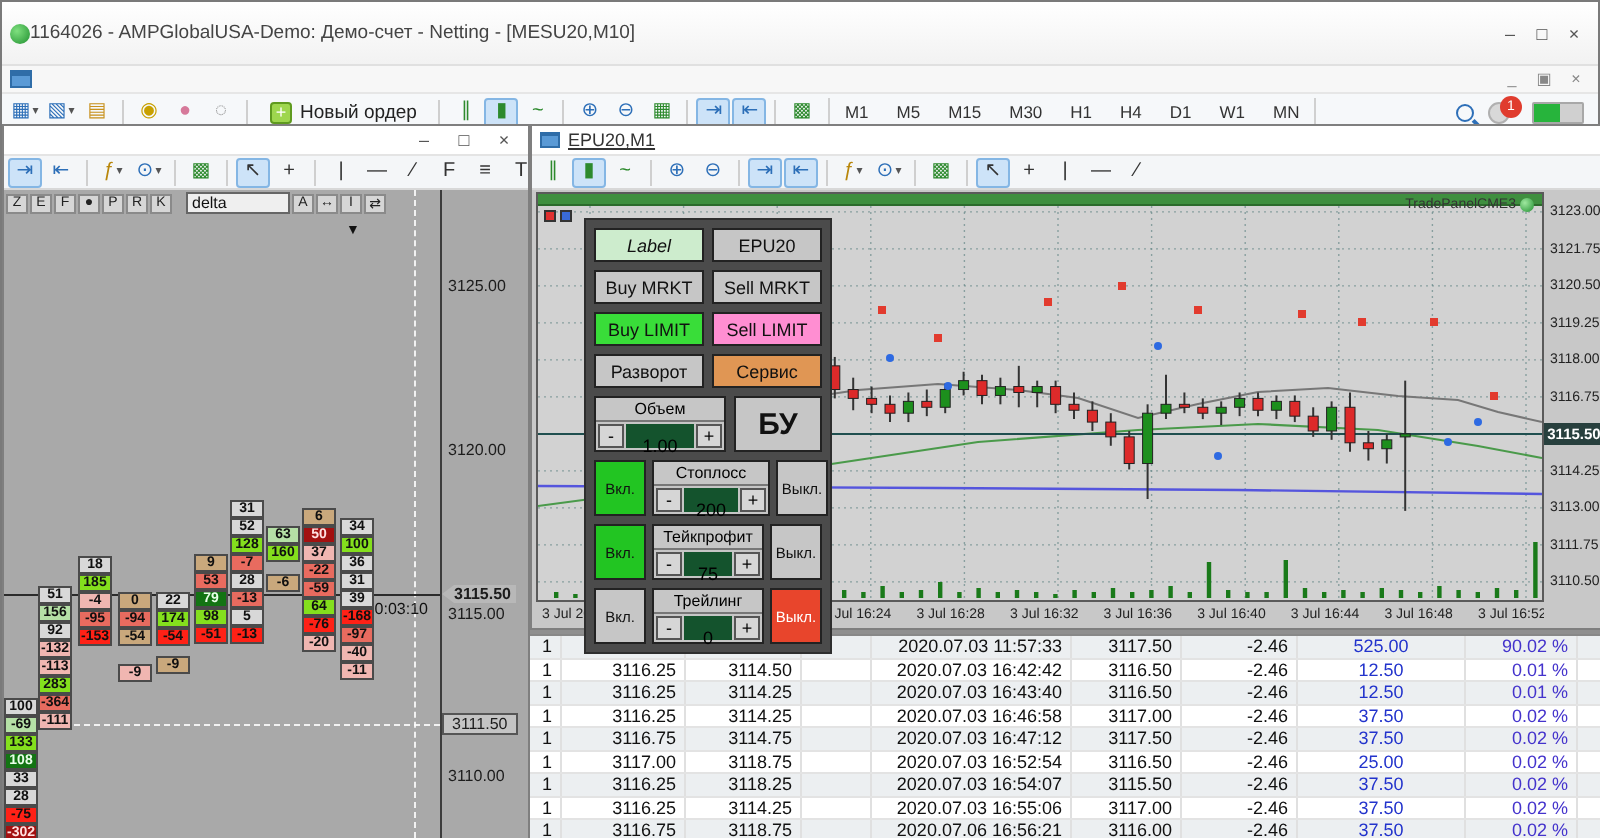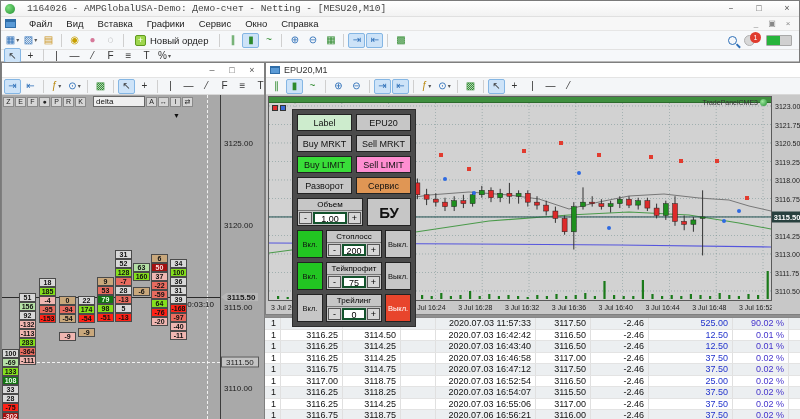--- a/index.html
+++ b/index.html
@@ -1,20 +1,20 @@
 <!DOCTYPE html>
 <html><head>
 <meta charset="utf-8">
 <style>
   * { margin:0; padding:0; box-sizing:border-box; }
   html,body { width:800px; height:419px; overflow:hidden; font-family:"Liberation Sans",sans-serif; background:#9a9a9a; }
   #app { position:relative; width:800px; height:419px; background:#9a9a9a; border:1px solid #7a7a7a; }
 
   
-  #titlebar { height:16px; background:linear-gradient(#ffffff,#f2f2f2); display:flex; align-items:center; padding:0 4px; gap:12px; border-bottom:1px solid #e0e0e0;font-family:Liberation Mono, monospace;}
+  #titlebar { height:32px; background:linear-gradient(#ffffff,#f2f2f2); display:flex; align-items:center; padding:0 4px; gap:0; border-bottom:1px solid #e0e0e0;}
   .app-ico { width:10px; height:10px; border-radius:50%; background:radial-gradient(circle at 35% 35%, #7fe07f, #1f8f2f); flex:0 0 auto;}
   #titlebar .ttl { font-size:9.5px; color:#444; white-space:nowrap; overflow:hidden;}
   #titlebar .sp { flex:1; }
   .winbtn { width:16px; height:12px; font-size:9px; color:#555; display:inline-flex; align-items:center; justify-content:center; }
 
   #menubar { height:14px; background:#f7f7f7; display:flex; align-items:center; padding:0 4px; gap:2px; border-bottom:1px solid #e6e6e6;}
   .menu-ico { width:11px; height:9px; background:#5a9ad6; border:1px solid #2f6da8; border-top:3px solid #2f6da8; margin-right:4px;}
   .menu-item { font-size:9.5px; color:#222; padding:1px 7px; }
   #menubar .sp { flex:1; }
   .childbtn { width:14px; height:10px; font-size:8px; color:#888; display:inline-flex; align-items:center; justify-content:center;}
@@ -38,21 +38,21 @@
   .badge { position:absolute; top:-4px; left:5px; min-width:11px; height:11px; border-radius:6px; background:#e03c2e; color:#fff; font-size:7px; line-height:11px; text-align:center; padding:0 2px;}
   .toggle { width:26px; height:11px; background:#d0d0d0; border:1px solid #a8a8a8; border-radius:1px; position:relative; margin-right:4px;}
   .toggle .knob { position:absolute; left:0; top:0; width:13px; height:9px; background:#27b43c; }
 
   
   #client { position:absolute; left:0; top:61px; width:800px; height:358px; background:#8f8f8f; }
   .childwin { position:absolute; border:1px solid #7f7f7f; background:#c8c8c8; }
   #leftwin { left:0; top:0; width:264px; height:358px; }
   #rightwin { left:264px; top:0; width:536px; height:253px; }
   .cw-title { height:15px; background:#fff; display:flex; align-items:center; padding:0 4px; gap:4px; border-bottom:1px solid #e4e4e4;}
-  .cw-title .t { font-size:9px; color:#333; }
+  .cw-title .t { font-size:9px; color:#333;text-decoration:underline; }
   .cw-title .sp { flex:1; }
   .cw-ico { width:10px; height:8px; background:#5a9ad6; border:1px solid #2f6da8; border-top:2px solid #2f6da8;}
   .cw-toolbar { height:17px; background:#f4f6f8; display:flex; align-items:center; padding:0 2px; gap:1px; border-bottom:1px solid #d8d8d8;}
 
   
   #lchart { position:absolute; left:0; top:32px; right:0; bottom:0; background:#a9a9a9; overflow:hidden;}
   #lminibar { position:absolute; left:1px; top:1px; display:flex; gap:1px; align-items:center; z-index:4;}
   .mini { width:11px; height:10px; background:#d6d6d6; border:1px solid #8a8a8a; font-size:7px; color:#222; display:inline-flex; align-items:center; justify-content:center;}
   #deltacombo { display:flex; align-items:center; margin-left:6px; gap:1px;}
   #deltacombo .val { width:52px; height:11px; background:#efefef; border:1px solid #666; font-size:8px; padding:0 2px; color:#111;}
@@ -80,71 +80,62 @@
   #tp-label .dot { width:7px; height:7px; border-radius:50%; background:radial-gradient(circle at 35% 35%,#9fe89f,#1f8f2f);}
   .rax { position:absolute; left:509px; font-size:7px; color:#222; transform:translateY(-50%); }
   #rax-cur { position:absolute; left:506px; width:30px; height:11px; background:#28403e; color:#fff; font-size:7.5px; font-weight:bold; text-align:center; line-height:11px; transform:translateY(-50%); z-index:3;}
   #timeaxis { position:absolute; left:2px; top:240px; width:504px; height:12px; overflow:hidden;}
   .tax { position:absolute; font-size:7px; color:#222; white-space:nowrap;}
 
   
   #tpanel { position:absolute; left:26px; top:46px; width:124px; background:#4b4b4b; border:1px solid #2e2e2e; padding:4px; display:flex; flex-direction:column; gap:4px; z-index:6;}
   .tp-grid2 { display:grid; grid-template-columns:1fr 1fr; gap:4px;}
   .tp-btn { height:17px; font-size:9px; color:#111; background:#c6c6c6; border:1px solid #222; display:flex; align-items:center; justify-content:center; white-space:nowrap;}
-  .tp-label { background:#cdeccd; }
+  .tp-label { background:#cdeccd;font-style:italic; }
   .tp-buylimit { background:#39dd39; }
   .tp-selllimit { background:#ff8ed2; }
   .tp-close { background:#e09654; }
   .tp-volrow { display:grid; grid-template-columns:1fr 44px; gap:4px;}
   .tp-volbox { border:1px solid #222; background:#c6c6c6; }
   .tp-volbox .hd { font-size:8px; text-align:center; border-bottom:1px solid #777; padding:1px 0;}
   .stepper { display:grid; grid-template-columns:13px 1fr 13px; align-items:center; gap:1px; padding:1px;}
   .stepper .pm { height:12px; background:#d6d6d6; border:1px solid #555; font-size:9px; line-height:10px; text-align:center;}
-  .stepper .v { height:12px; background:#fff; border:2px solid #14532d; font-size:9px; text-align:center; line-height:11px;}
+  .stepper .v { height:12px; background:#fff; border:6px solid #14532d; font-size:9px; text-align:center; line-height:11px;}
   .tp-bu { font-size:15px; font-weight:bold; height:auto;}
   .tp-srow { display:grid; grid-template-columns:26px 1fr 26px; gap:3px; align-items:stretch;}
   .tp-onoff { border:1px solid #222; background:#c6c6c6; font-size:7.5px; display:flex; align-items:center; justify-content:center; color:#111;}
   .tp-onoff.on { background:#22c522; }
   .tp-onoff.red { background:#e8452c; color:#fff;}
   .tp-mid { border:1px solid #222; background:#c6c6c6;}
   .tp-mid .hd { font-size:8px; text-align:center; padding:1px 0; border-bottom:1px solid #777;}
 
   
   #otable { position:absolute; left:264px; top:255px; width:536px; height:103px; background:#fff; border-top:1px solid #888; overflow:hidden; font-size:9px;}
   .orow { display:flex; height:11.5px; line-height:11.5px; border-bottom:1px solid #e3e3e3;}
   .orow.alt { background:#eceff1; }
   .ocell { padding:0 4px; text-align:right; border-right:1px solid #e0e0e0; overflow:hidden; white-space:nowrap; color:#111;}
-  .ocell.blue { color:#2233cc; }
+  .ocell.blue { color:#2233cc;text-align:center; }
   .ocell.purple { color:#4433cc; }
 </style>
 </head>
 <body>
 
 <div id="app">
 
   <div id="titlebar">
     <span class="app-ico"></span>
     <span class="ttl">1164026 - AMPGlobalUSA-Demo: Демо-счет - Netting - [MESU20,M10]</span>
     <span class="sp"></span>
     <span class="winbtn">–</span>
     <span class="winbtn">□</span>
     <span class="winbtn">×</span>
   </div>
 
   <div id="menubar">
     <span class="menu-ico"></span>
-    <span id="menu-items" style="display:flex;">
-        <span class="menu-item">Файл</span>
-        <span class="menu-item">Вид</span>
-        <span class="menu-item">Вставка</span>
-        <span class="menu-item">Графики</span>
-        <span class="menu-item">Сервис</span>
-        <span class="menu-item">Окно</span>
-        <span class="menu-item">Справка</span>
-      </span>
     <span class="sp"></span>
     <span class="childbtn">_</span>
     <span class="childbtn">▣</span>
     <span class="childbtn">×</span>
   </div>
 
   <div id="toolbar2" class="toolbar">
     <span id="file-icons" style="display:flex;align-items:center;gap:1px;">
         <span class="icon16">▦<span class="dd">▾</span></span>
         <span class="icon16">▧<span class="dd">▾</span></span>
@@ -166,20 +157,31 @@
         <span class="icon16" style="color: rgb(45, 138, 45);">~</span>
         <span class="tsep"></span>
         <span class="icon16">⊕</span>
         <span class="icon16">⊖</span>
         <span class="icon16" style="color: rgb(45, 138, 45);">▦</span>
         <span class="tsep"></span>
         <span class="icon16 act">⇥</span>
         <span class="icon16 act">⇤</span>
         <span class="tsep"></span>
         <span class="icon16" style="color: rgb(45, 138, 45);">▩</span>
+      </span>
+    <span class="tf-group" id="tf-group">
+        <span class="tfbtn">M1</span>
+        <span class="tfbtn">M5</span>
+        <span class="tfbtn">M15</span>
+        <span class="tfbtn">M30</span>
+        <span class="tfbtn">H1</span>
+        <span class="tfbtn">H4</span>
+        <span class="tfbtn">D1</span>
+        <span class="tfbtn">W1</span>
+        <span class="tfbtn">MN</span>
       </span>
     <span style="flex:1;"></span>
     <span class="lens"></span>
     <span class="bell">
       <span class="badge">1</span>
     </span>
     <span class="toggle">
         <span class="knob"></span>
       </span>
   </div>

